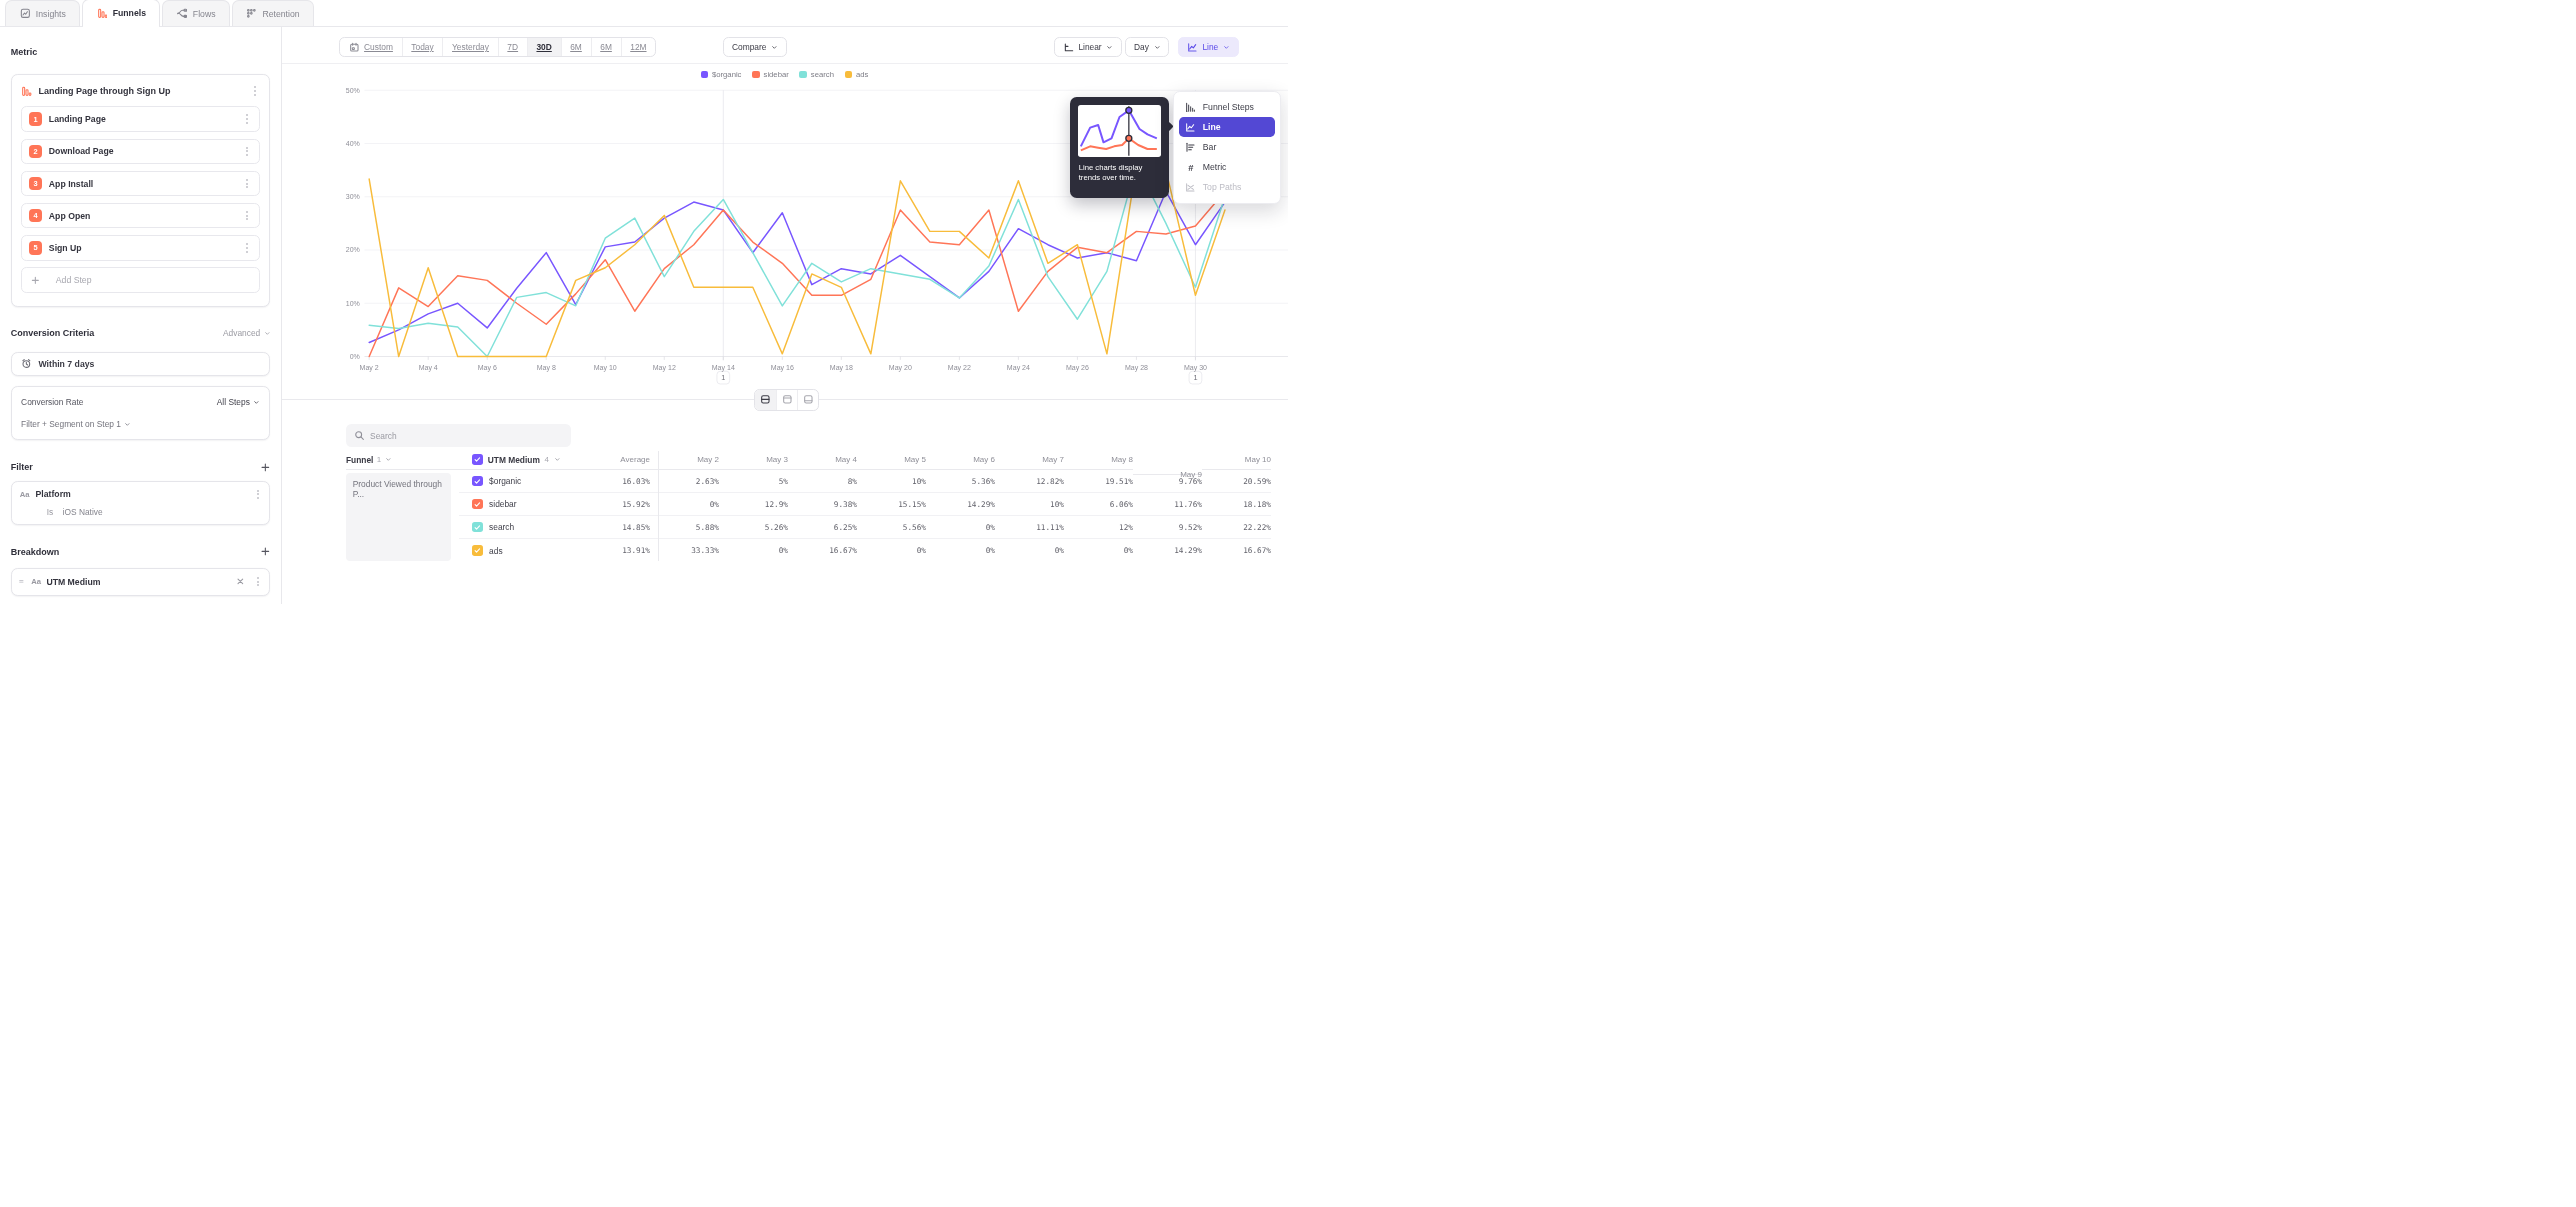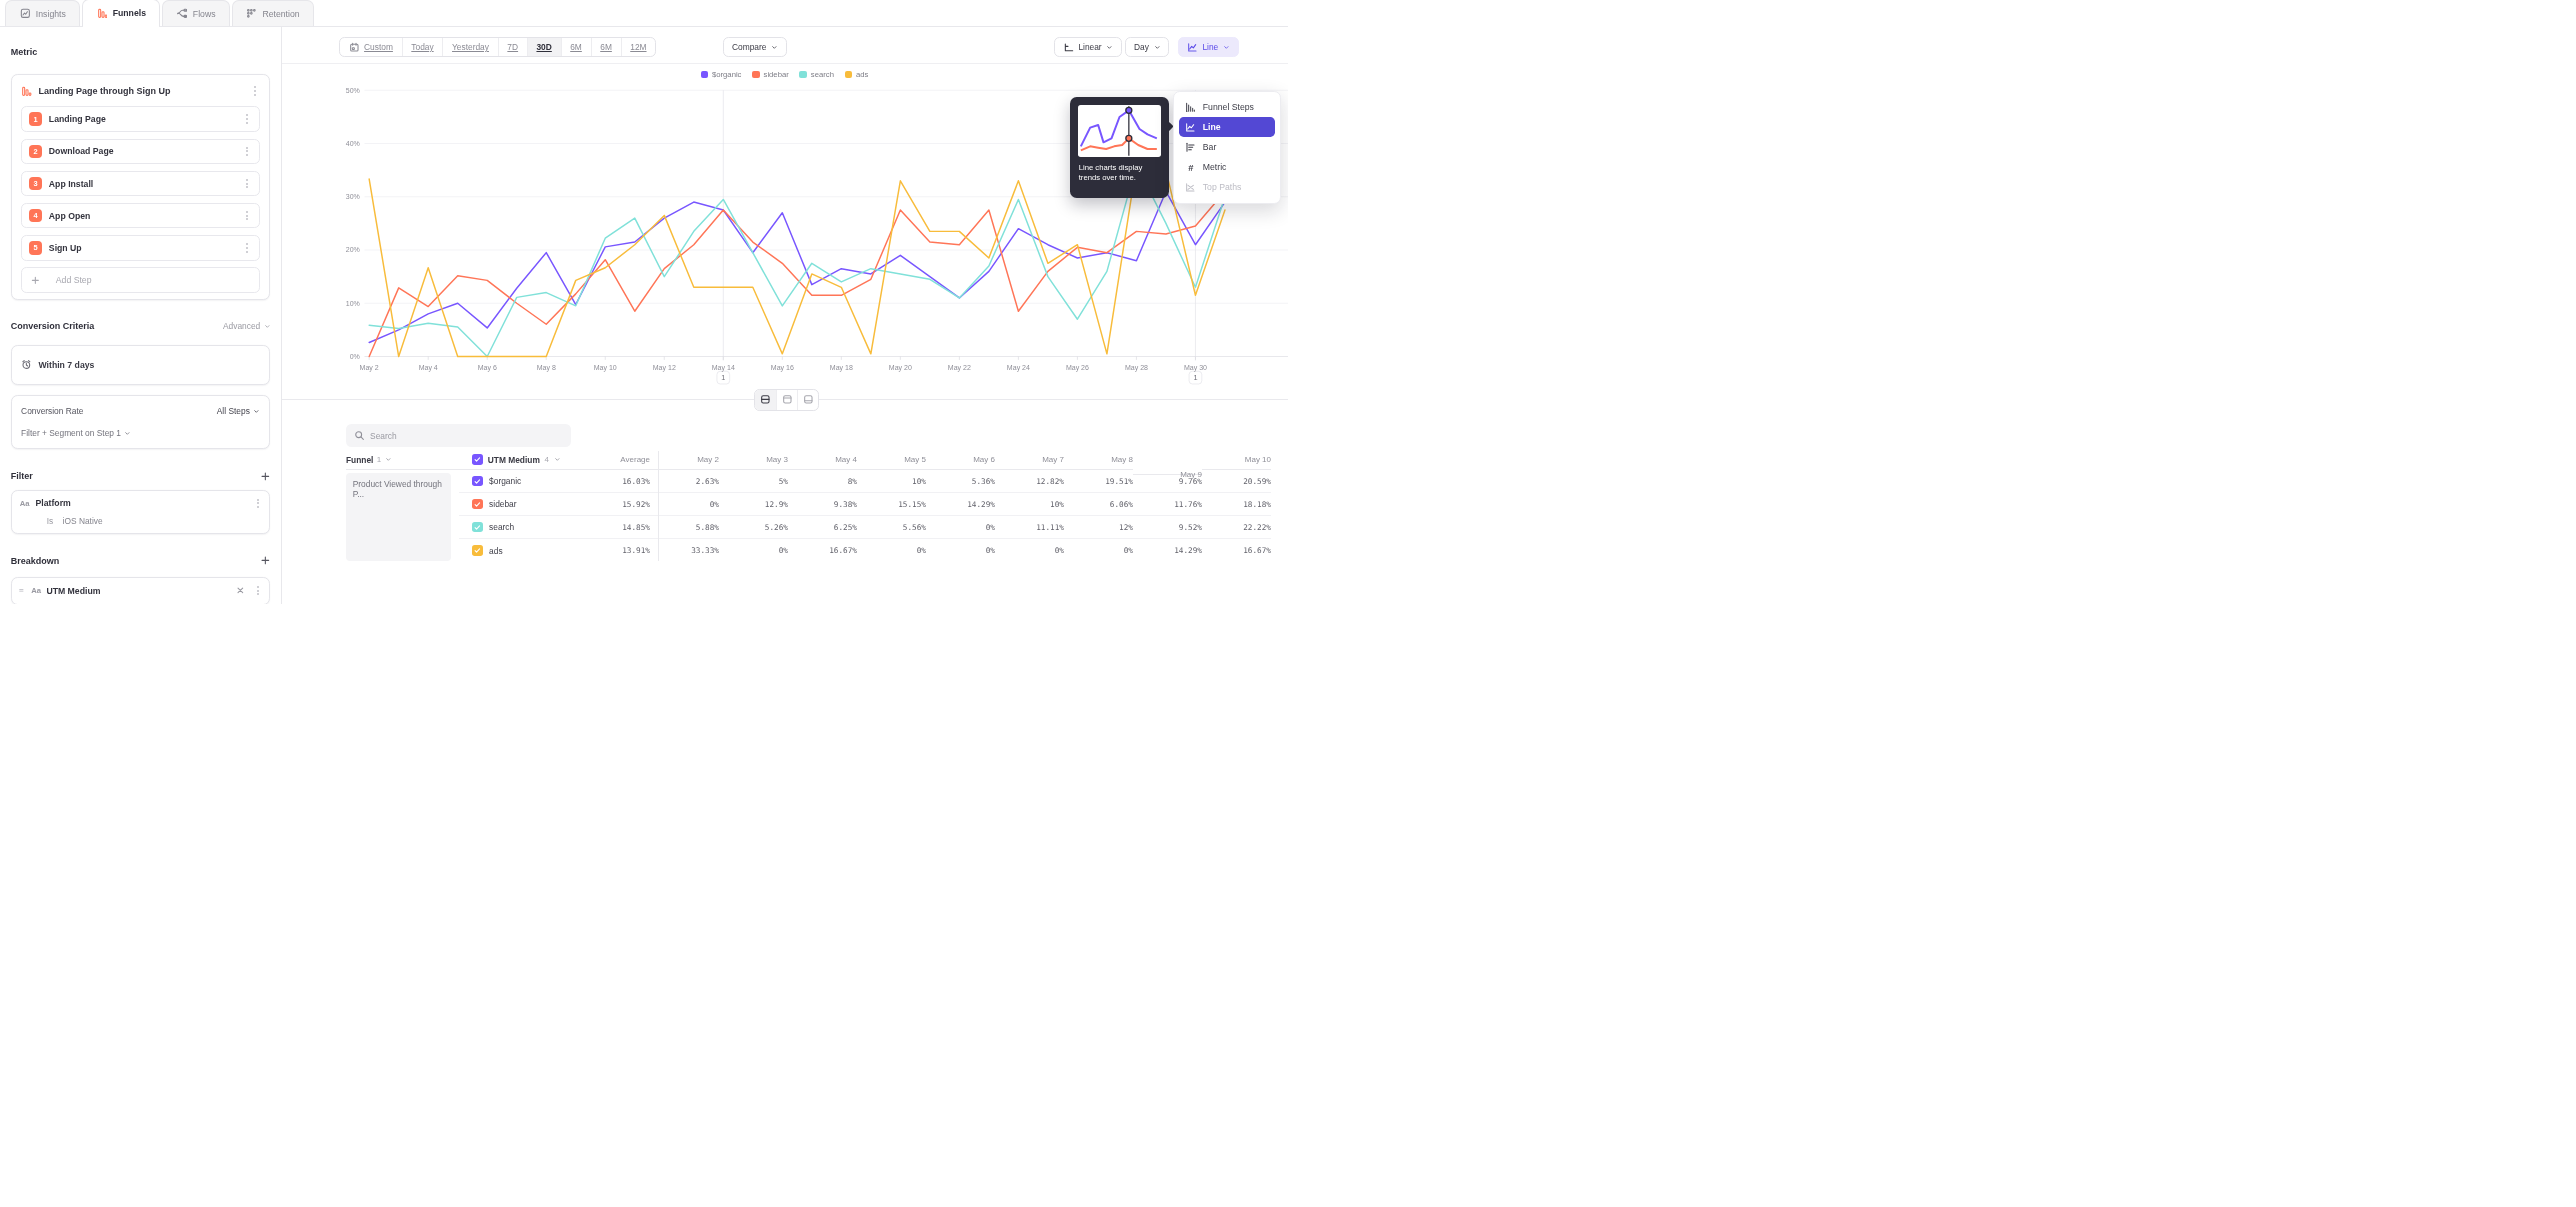--- a/index.html
+++ b/index.html
@@ -11,33 +11,33 @@
   .tab { position:relative; height:26px; display:inline-flex; align-items:center; gap:5.4px; padding:0 13.4px; background:#f5f5f6; border:0.7px solid #e6e6ea; border-bottom:none; border-radius:6.7px 6.7px 0 0; margin-right:2px; font-size:8.7px; color:#85858e; cursor:pointer; }
   .tab svg { width:10.7px; height:10.7px; stroke:#8a8a93; }
   .tab.active { background:#fff; color:#2f2f3a; font-weight:bold; height:27px; }
   .tab.active::after { content:""; position:absolute; left:0; right:0; bottom:-0.7px; height:0.7px; background:#fff; }
   .tab.active svg.funnels { stroke:#FF7557; }
 
   
   .sidebar { position:absolute; left:0; top:27px; width:282px; height:577px; border-right:0.7px solid #e8e8ec; background:#fff; padding:20px 10.7px 0 10.7px; overflow:hidden; }
   .side-heading { font-size:9px; font-weight:bold; color:#2f2f3a; }
   .card { border:0.7px solid #e5e5ea; border-radius:6.7px; background:#fff; box-shadow:0 0.7px 1.3px rgba(18,18,38,.05); }
-  .metric-card { margin-top:17.4px; padding-bottom:6px; }
+  .metric-card { margin-top:17.4px; padding-bottom:13px; }
   .metric-head { height:31px; display:flex; align-items:center; gap:6.7px; padding:0 9.4px; }
   .metric-title { flex:1; font-size:9px; font-weight:bold; color:#33333d; }
   .kebab { display:inline-flex; flex-direction:column; gap:1.7px; padding:2.7px 4px; cursor:pointer; }
   .kebab i { width:2px; height:2px; border-radius:50%; background:#c0c0c7; }
   .steps { padding:0 9.4px; }
   .step-row { height:25.5px; border:0.7px solid #e8e8ed; border-radius:5.4px; display:flex; align-items:center; gap:6.7px; padding:0 6.7px; margin-bottom:6.7px; background:#fff; cursor:pointer; }
   .badge { width:13.4px; height:13.4px; border-radius:4px; background:#FF7557; color:#fff; font-size:7.4px; font-weight:bold; display:flex; align-items:center; justify-content:center; }
   .step-label { flex:1; font-size:8.7px; font-weight:bold; color:#33333d; }
   .add-step { height:25.5px; border:0.7px solid #e8e8ed; border-radius:5.4px; margin:0 9.4px; display:flex; align-items:center; gap:15px; padding:0 8px; color:#a8a8b0; font-size:8.7px; cursor:pointer; }
   .sec-row { margin-top:21.5px; display:flex; align-items:center; justify-content:space-between; }
   .muted-dd { display:inline-flex; align-items:center; gap:3.4px; font-size:8.4px; color:#9a9aa2; cursor:pointer; }
-  .window-card { margin-top:13.4px; height:40px; display:flex; align-items:center; gap:6.7px; padding:0 9.4px; font-size:8.7px; font-weight:bold; color:#3a3a44; }
+  .window-card { margin-top:13.4px; height:24px; display:flex; align-items:center; gap:6.7px; padding:0 9.4px; font-size:8.7px; font-weight:bold; color:#3a3a44; }
   .rate-card { margin-top:10.7px; padding:2.7px 9.4px 5.4px 9.4px; }
   .rate-row { height:24px; display:flex; align-items:center; justify-content:space-between; font-size:8.4px; color:#55555f; }
   .rate-right { display:inline-flex; align-items:center; gap:3.4px; color:#3f3f49; cursor:pointer; }
   .seg-row { height:20px; display:flex; align-items:center; gap:3.4px; font-size:8.4px; color:#73737c; cursor:pointer; }
   .plus-btn { color:#55555f; cursor:pointer; display:inline-flex; }
   .prop-card { margin-top:8px; padding:5.4px 6.7px 6.7px 8px; }
   .prop-row { display:flex; align-items:center; gap:6px; }
   .aa { font-size:7.7px; color:#9a9aa2; font-weight:bold; }
   .prop-name { flex:1; font-size:8.7px; font-weight:bold; color:#33333d; }
   .prop-sub { display:flex; gap:9.4px; padding:5.4px 0 0 27px; font-size:8.4px; color:#9a9aa2; }

